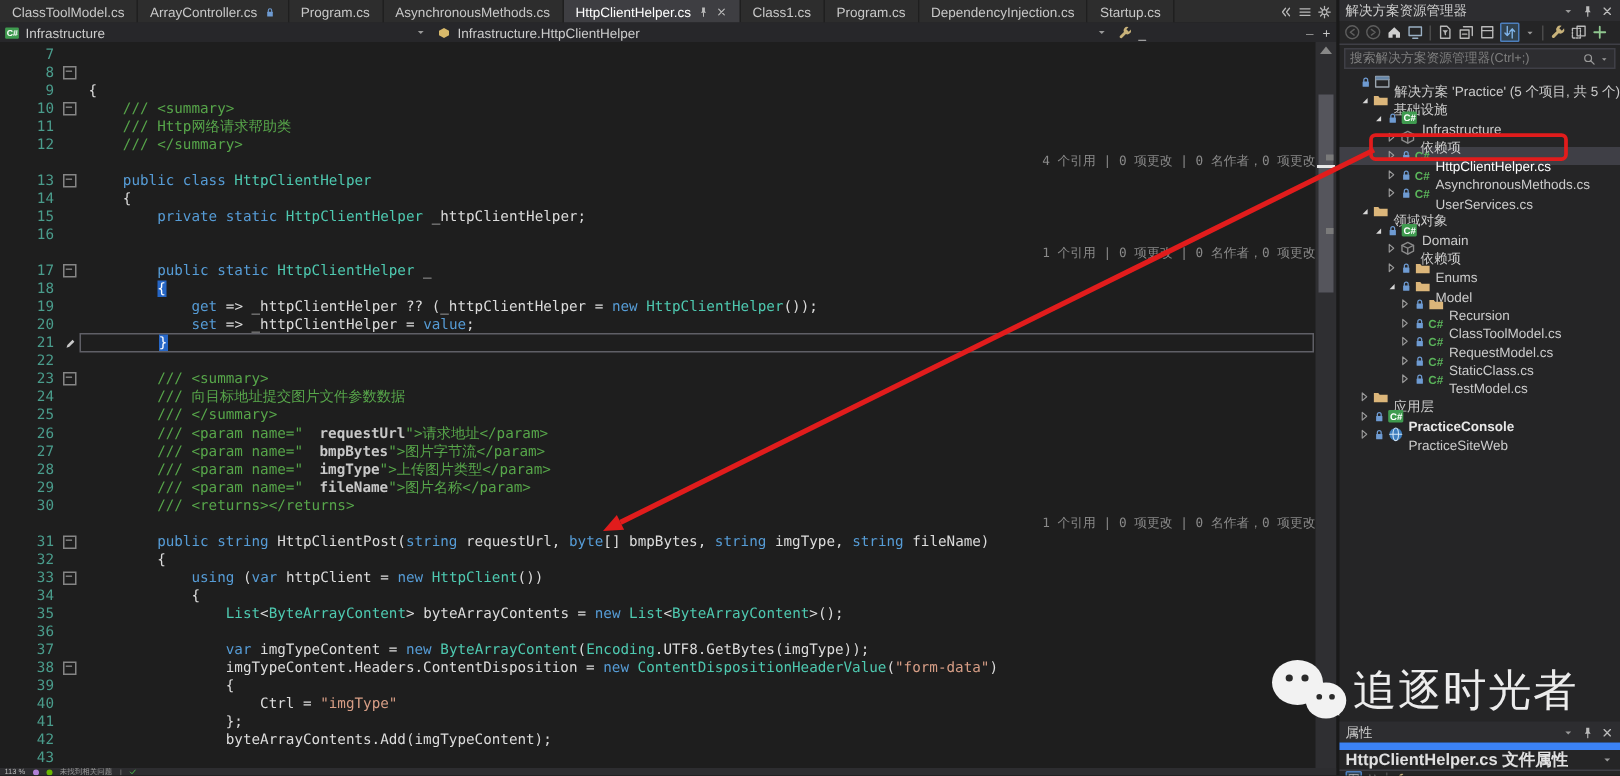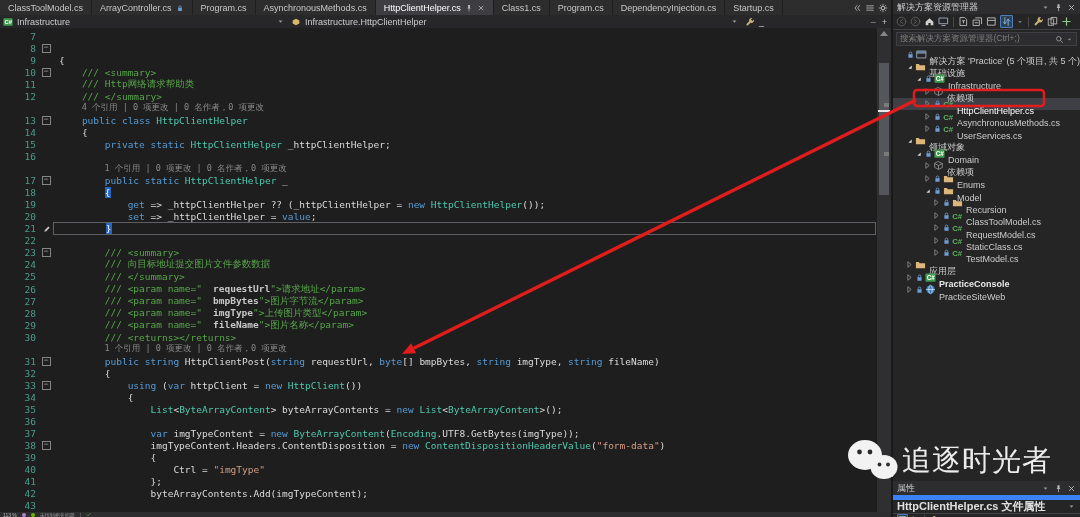--- a/index.html
+++ b/index.html
@@ -33,21 +33,21 @@
   .num{width:36px;flex:0 0 36px;text-align:right;padding-right:3px;color:#4a9c8c;
        font:9.5px "DejaVu Sans Mono",monospace;}
   .foldc{width:14px;flex:0 0 14px;display:flex;align-items:center;justify-content:center;}
   .foldbox{width:7px;height:7px;border:1px solid #858585;color:#cccccc;font-size:7px;line-height:5px;
            text-align:center;background:#1e1e1e;}
   .code{flex:1 1 auto;padding-left:6px;color:#dcdcdc;}
   .row.cur .code{border:1px solid #5f5f66;margin-right:1px;}
   .seg-k{color:#569cd6;} .seg-t{color:#4ec9b0;} .seg-p{color:#dcdcdc;}
   .seg-c{color:#57a64a;} .seg-ca{color:#c8c8c8;font-weight:bold;margin-left:11px;} .seg-s{color:#d69d85;}
   .seg-sel{background:#2666c5;color:#ffffff;}
-  .lens{color:#8a8a8a;font:8.5px "DejaVu Sans Mono",monospace;}
+  .lens{color:#8a8a8a;font:8.5px "DejaVu Sans Mono",monospace;text-align:right;}
   .pen{margin-left:1px;}
 
   
   #vscroll{position:absolute;left:877px;top:28px;width:14px;height:484px;background:#2f2f32;}
   #vthumb{position:absolute;left:2px;top:35px;width:10px;height:132px;background:#55555c;}
   .smark{position:absolute;left:7px;width:5px;height:4px;background:#7a7a7a;}
   #scaret{position:absolute;left:1px;width:12px;height:2px;background:#e8e8e8;}
   #sarrow{position:absolute;left:3px;top:3px;width:0;height:0;border-left:4px solid transparent;
           border-right:4px solid transparent;border-bottom:5px solid #888;}
 

